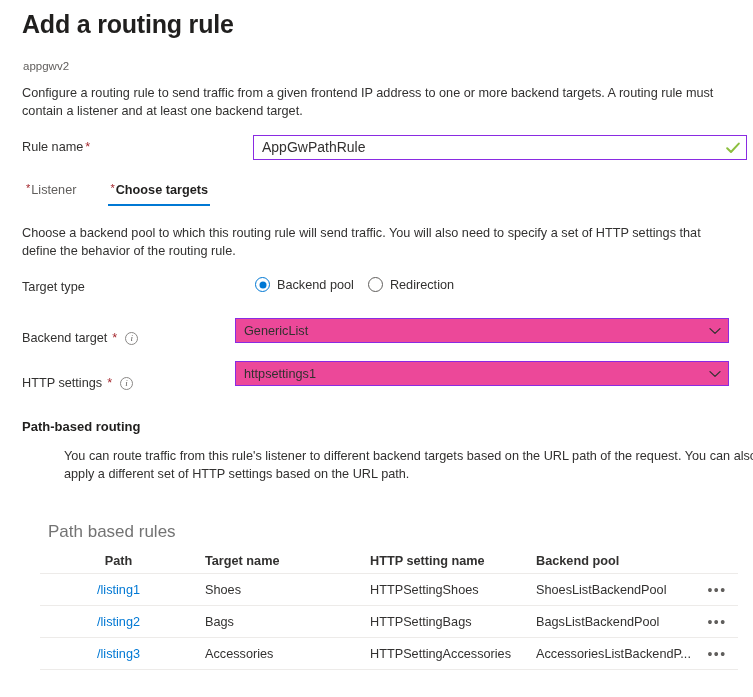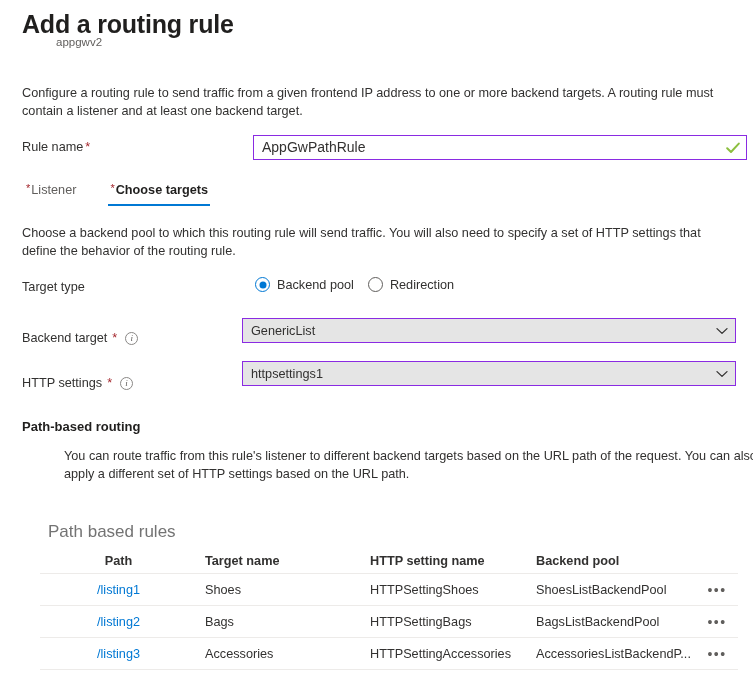--- a/index.html
+++ b/index.html
@@ -20,24 +20,23 @@
   .title {
     position: absolute;
     left: 22px; top: 10px;
     font-size: 25px;
     font-weight: 600;
     color: #201f1e;
     letter-spacing: -0.2px;
   }
   .subtitle {
     position: absolute;
-    left: 23px; top: 36px;
+    left: 23px; top: 60px;
     font-size: 11.5px;
     color: #605e5c;
-    margin-left: 33px;
   }
 
   
   .intro {
     position: absolute;
     left: 22px; top: 84px;
     width: 714px;
     font-size: 12.7px;
     line-height: 18px;
     color: #323130;
@@ -183,24 +182,24 @@
     display: inline-flex;
     align-items: center;
     justify-content: center;
     line-height: 1;
     margin-left: 5px;
     flex: none;
   }
 
   .select {
     position: absolute;
-    left: 242px;
+    left: 235px;
     width: 494px; height: 25px;
     border: 1px solid #8a2be2;
-    background: #e5e5e5;
+    background: #ec4899;
     display: flex;
     align-items: center;
     cursor: pointer;
   }
   .sel-backend { top: 318px; }
   .sel-http    { top: 361px; }
   .select .val {
     flex: 1;
     padding-left: 8px;
     font-size: 12.7px;

